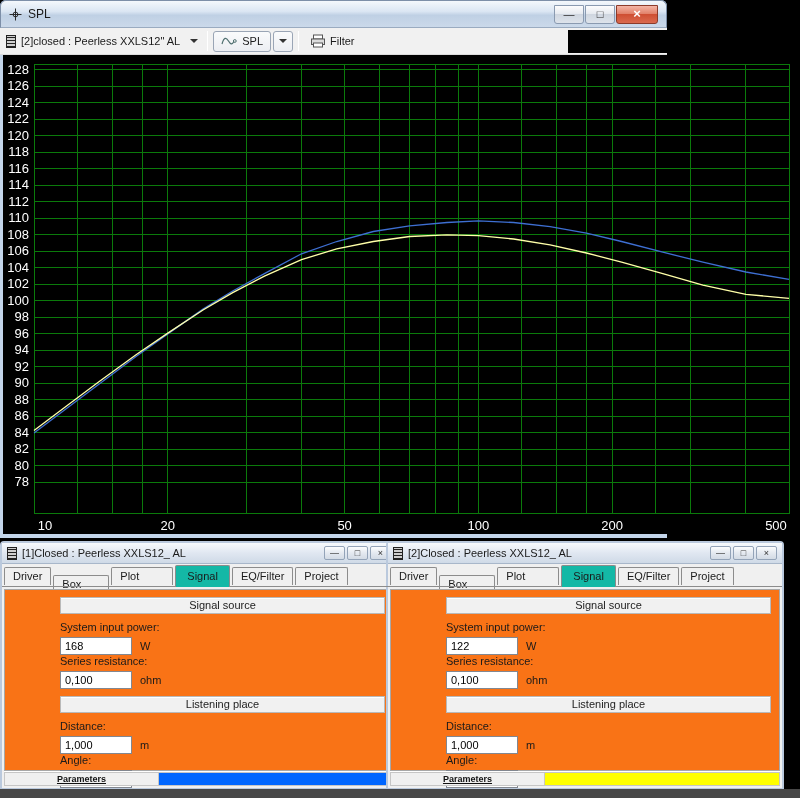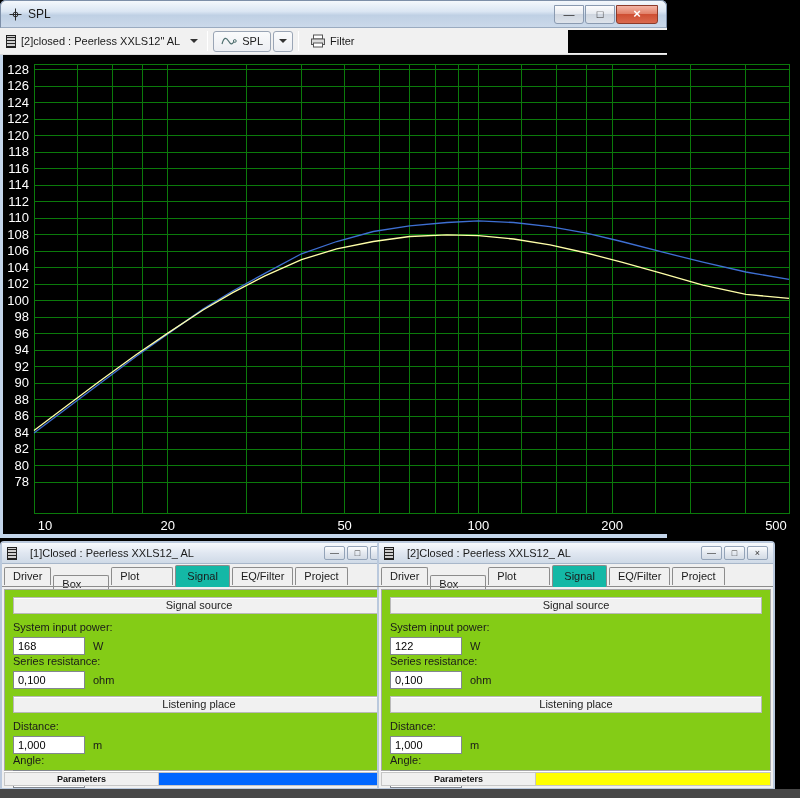--- a/index.html
+++ b/index.html
@@ -38,51 +38,51 @@
   .print-flat { display:flex; align-items:center; gap:4px; padding:2px 6px; }
   .legend-panel { position:absolute; top:2px; height:23px; background:#000; }
   #legend-1 { left:568px; width:117px; }
   #legend-2 { left:687px; width:112px; }
 
   #chart-area { position:relative; margin:0 3px; width:794px; height:479px; background:#000; }
 
   
   .subwin { position:absolute; top:541px; width:398px; height:249px; background:#f0f0f0;
     border:2px solid #bac9dd; border-radius:4px 4px 0 0; }
-  #win1 { left:0; } #win2 { left:377px; }
+  #win1 { left:0; } #win2 { left:386px; }
   .sub-title { height:21px; display:flex; align-items:center; padding:0 5px;
     background:linear-gradient(#f7fafd,#e0e7f1 50%,#cfdae7); border-bottom:1px solid #a8b7ca; }
-  .sub-title .title-text { font-size:11px; margin-left:13px; }
+  .sub-title .title-text { font-size:11px; margin-left:5px; }
   .sbtn { width:21px; height:14px; margin-left:2px; font-size:9px; line-height:12px;
     text-align:center; color:#333; background:linear-gradient(#fcfdfe,#e4e9f0 50%,#d3dbe5);
     border:1px solid #93a3b8; border-radius:2px; }
   .tabs { display:flex; align-items:center; height:23px; padding:11px 2px; position:relative; }
   .tabs::after { content:""; position:absolute; left:0; right:0; bottom:0;
     border-bottom:1px solid #8c8c8c; z-index:1; }
   .tab { position:relative; height:18px; line-height:17px; padding:0 8px; font-size:11px;
     color:#1a1a1a; background:#f0f0f0; border:1px solid #8c8c8c; border-bottom:none;
     border-radius:2px 2px 0 0; margin-right:2px; z-index:0; }
   .tab.w1 { min-width:46px; } .tab.w2 { min-width:56px;margin-top:17px; } .tab.w3 { min-width:62px; }
   .tab.active { height:22px; line-height:21px; background:#14b8a6; z-index:2; padding:0 11px; }
-  .page { position:absolute; top:46px; left:2px; right:2px; bottom:17px; background:#84cc16;
-    border:1px solid #a8a8a8; }
+  .page { position:absolute; top:46px; left:2px; right:2px; bottom:17px; background:#f97316;
+    border:1px solid #a8a8a8;padding-left:47px; }
   .group-hdr { margin:7px 8px 0 8px; height:17px; line-height:15px; text-align:center;
     font-size:11px; color:#222; background:#f1f1f1; border:1px solid #b9b9b9;
     box-shadow:inset 0 1px 0 #ffffff; }
   .row { display:flex; margin:7px 8px 0 8px;flex-direction:column; }
   .fcol { width:143px; }
   .flabel { font-size:11px; color:#1a1a1a; }
   .fline { display:flex; align-items:center; margin-top:4px; }
   .fline input { width:72px; height:18px; border:1px solid #828790; background:#fff;
     font:11px "Liberation Sans", sans-serif; padding-left:4px; color:#000; }
   .unit { font-size:11px; color:#1a1a1a; margin-left:8px; }
   .status { position:absolute; left:2px; right:2px; bottom:2px; height:15px; display:flex;
     border-top:1px solid #ffffff; }
   .status-label { width:155px; background:#f0f0f0; border:1px solid #c6c6c6;
-    font-size:9px; font-weight:bold; text-align:center; line-height:12px; color:#111; }
+    font-size:9px; font-weight:bold; text-align:center; line-height:12px; color:#111;text-decoration:underline; }
   .status-bar { flex:1; border:1px solid #c6c6c6; border-left:none; }
 
   #desktop-strip { position:absolute; left:0; top:789px; width:800px; height:9px; background:#474747; }
 </style>
 </head>
 <body>
 
 <div id="main-win">
   <div class="titlebar">
     <svg width="13" height="13">

